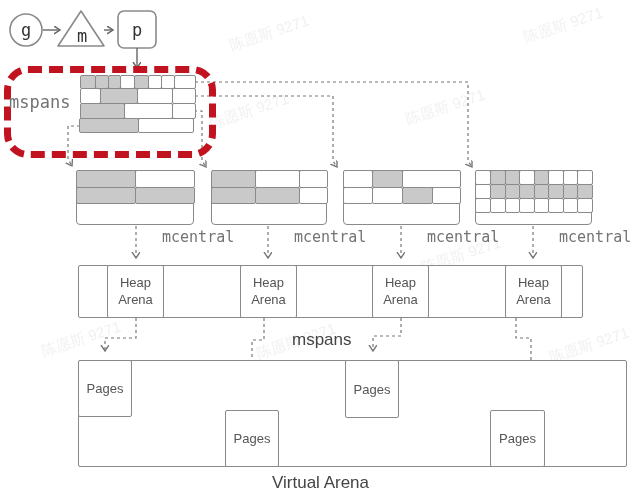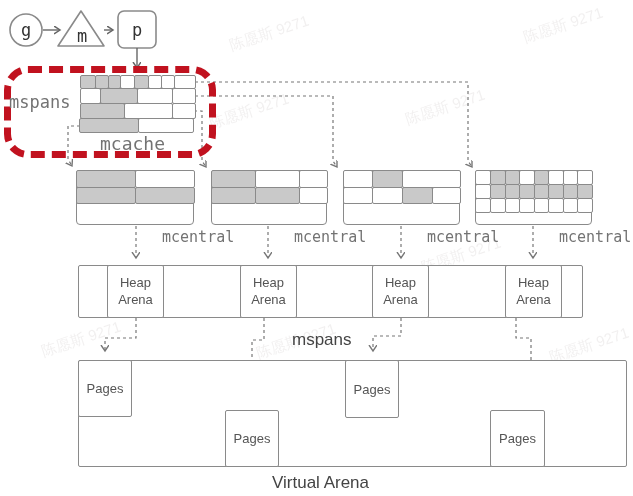--- a/index.html
+++ b/index.html
@@ -179,21 +179,20 @@
       <div class="cell" style="left: 519px; top: 198px; width: 16px; height: 15px;"></div>
       <div class="cell" style="left: 534px; top: 198px; width: 15px; height: 15px;"></div>
       <div class="cell" style="left: 548px; top: 198px; width: 16px; height: 15px;"></div>
       <div class="cell" style="left: 563px; top: 198px; width: 15px; height: 15px;"></div>
       <div class="cell" style="left: 577px; top: 198px; width: 16px; height: 15px;"></div>
     </div>
 
   <div class="redbox"></div>
 
   <div class="lbl mono lbl-mspans">mspans</div>
-  <div class="lbl mono lbl-mcache">mcache</div>
   <div class="lbl mono lbl-mcentral mcl1">mcentral</div>
   <div class="lbl mono lbl-mcentral mcl2">mcentral</div>
   <div class="lbl mono lbl-mcentral mcl3">mcentral</div>
   <div class="lbl mono lbl-mcentral mcl4">mcentral</div>
   <div class="lbl sans lbl-mheap">mspans</div>
   <div class="lbl sans lbl-vm">Virtual Arena</div>
 
   <span class="wm" style="left:228px;top:24px;">陈愿斯 9271</span>
   <span class="wm" style="left:522px;top:16px;">陈愿斯 9271</span>
   <span class="wm" style="left:208px;top:102px;">陈愿斯 9271</span>

